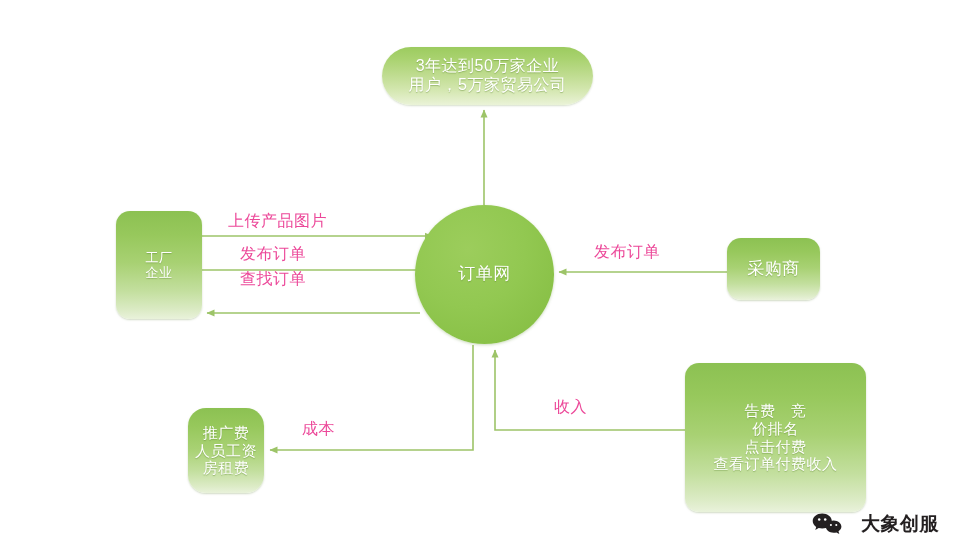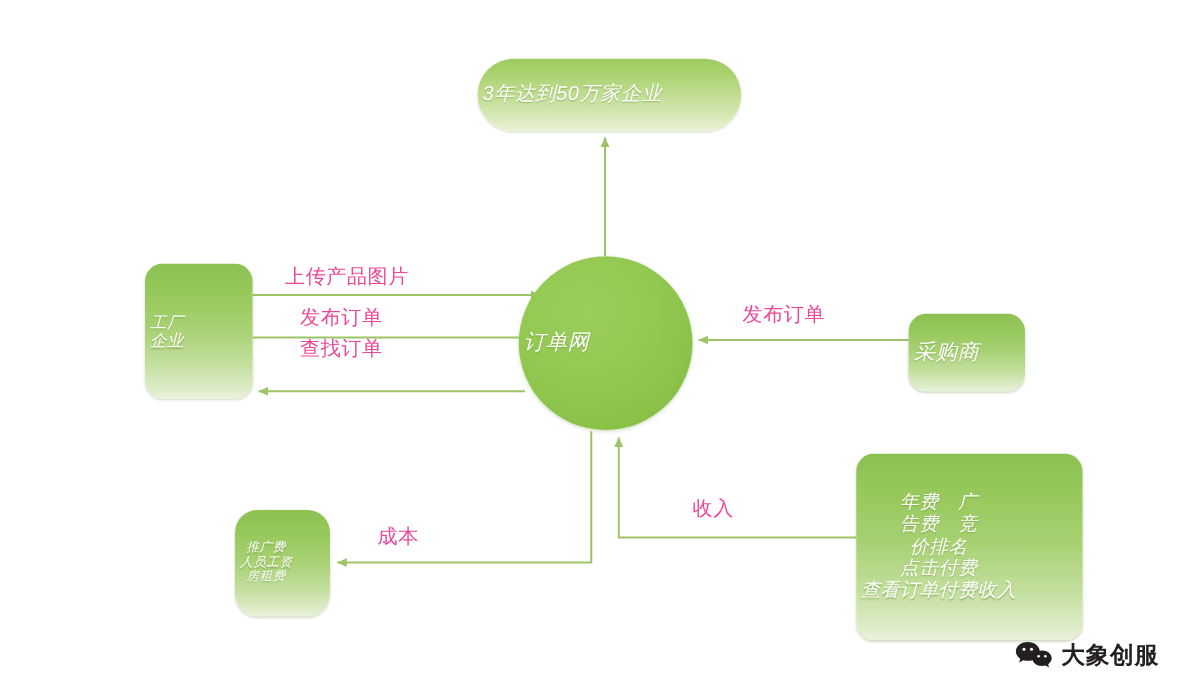--- a/index.html
+++ b/index.html
@@ -25,26 +25,26 @@
     height: 540px;
     pointer-events: none;
   }
 
   
   .node {
     position: absolute;
     box-sizing: border-box;
     display: flex;
     align-items: center;
+    justify-content: center;
     text-align: center;
     color: #ffffff;
     line-height: 1.18;
     letter-spacing: .5px;
     text-shadow: 0 1px 1px rgba(90,130,45,.45);
-    font-style: italic;
   }
 
   
   .box {
     border-radius: 14px;
     background: linear-gradient(to bottom,
                 #8cc152 0%,
                 #97c85c 22%,
                 #a8d173 48%,
                 #c3df9e 74%,
@@ -73,22 +73,22 @@
                 #9ccd5c 0%,
                 #92c851 45%,
                 #88c046 80%,
                 #80ba3e 100%);
     box-shadow: 0 1px 3px rgba(110,150,70,.35);
   }
 
   #node-goal      { left: 382px; top: 47px;  width: 211px; height: 58px;  font-size: 16px; }
   #node-factory   { left: 116px; top: 211px; width: 86px;  height: 108px; font-size: 13px; }
   #node-hub       { left: 415px; top: 205px; width: 139px; height: 139px; font-size: 17px; }
-  #node-buyer     { left: 727px; top: 238px; width: 93px;  height: 62px;  font-size: 17px; margin-top: 13px; }
-  #node-cost      { left: 188px; top: 408px; width: 76px;  height: 85px;  font-size: 10px; border-radius: 18px; }
+  #node-buyer     { left: 727px; top: 238px; width: 93px;  height: 62px;  font-size: 17px; }
+  #node-cost      { left: 188px; top: 408px; width: 76px;  height: 85px;  font-size: 15px; border-radius: 18px; }
   #node-revenue   { left: 685px; top: 363px; width: 181px; height: 149px; font-size: 15px; }
 
   .node .lines { padding: 0 4px; }
   .node .lines div { white-space: nowrap; }
 
   
   .edge-label {
     position: absolute;
     color: #ec4899;
     font-size: 16px;
@@ -110,20 +110,21 @@
     display: flex;
     align-items: center;
     gap: 7px;
   }
   #watermark .wm-text {
     font-family: "DejaVu Sans", sans-serif;
     font-size: 19px;
     font-weight: bold;
     color: #231f20;
     letter-spacing: .5px;
+    margin-left: 12px;
   }
   #watermark .wm-icon { display: block; }
 </style>
 </head>
 <body>
 
 <div id="canvas">
 
   <svg class="wires" viewBox="0 0 960 540" xmlns="http://www.w3.org/2000/svg">
     <defs>
@@ -152,20 +153,21 @@
 
       <path d="M685,430 L495,430 L495,350" marker-end="url(#arrowU)"></path>
 
       <path d="M473,345 L473,450 L270,450" marker-end="url(#arrowL)"></path>
     </g>
   </svg>
 
   <div class="node capsule" id="node-goal">
     <div class="lines">
       <div>3年达到50万家企业</div>
+      <div>用户，5万家贸易公司</div>
     </div>
   </div>
 
   <div class="node box" id="node-factory">
     <div class="lines">
       <div>工厂</div>
       <div>企业</div>
     </div>
   </div>
 
@@ -184,21 +186,20 @@
   <div class="node box" id="node-cost">
     <div class="lines">
       <div>推广费</div>
       <div>人员工资</div>
       <div>房租费</div>
     </div>
   </div>
 
   <div class="node box" id="node-revenue">
     <div class="lines">
-      <div>年费　广</div>
       <div>告费　竞</div>
       <div>价排名</div>
       <div>点击付费</div>
       <div>查看订单付费收入</div>
     </div>
   </div>
 
   <div class="edge-label" id="lbl-upload">上传产品图片</div>
   <div class="edge-label" id="lbl-publish">发布订单</div>
   <div class="edge-label" id="lbl-find">查找订单</div>

